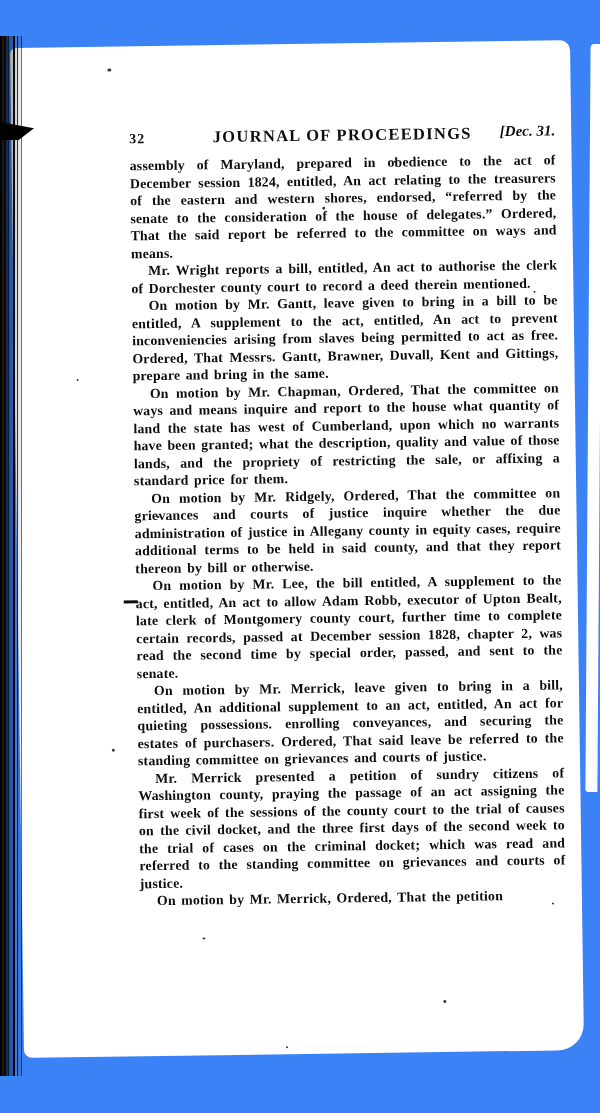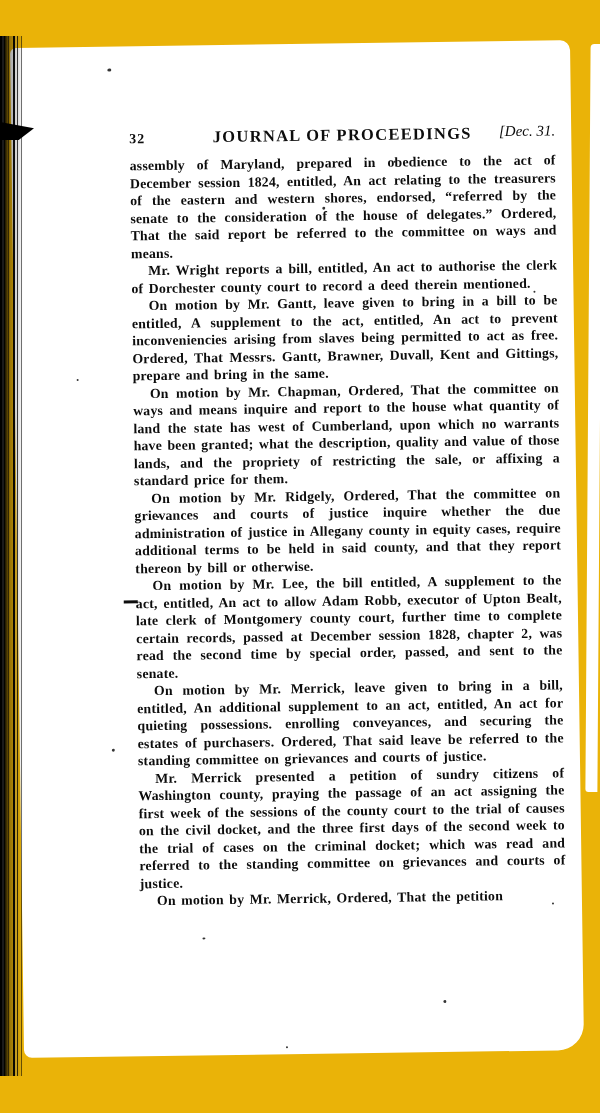--- a/index.html
+++ b/index.html
@@ -8,21 +8,21 @@
     width: 600px;
     height: 1113px;
     background: #000000;
     overflow: hidden;
     font-family: "Liberation Serif", "DejaVu Serif", serif;
   }
   .scan-root {
     position: relative;
     width: 600px;
     height: 1113px;
-    background: #eab308;
+    background: #3b82f6;
   }
   
   .page {
     position: absolute;
     left: 10px;
     top: 48px;
     width: 560px;
     height: 1010px;
     background: #ffffff;
     transform: rotate(-0.8deg);
@@ -55,21 +55,21 @@
     font-size: 16.5px;
     font-weight: bold;
     letter-spacing: 1.3px;
     white-space: nowrap;
   }
   .header-date {
     position: absolute;
     right: 0;
     top: 0;
     font-size: 15px;
-    font-weight: normal;
+    font-weight: bold;
     font-style: italic;
     white-space: nowrap;
   }
   
   .text-column {
     position: absolute;
     left: 118px;
     top: 111px;
     width: 426px;
     font-size: 13.8px;

